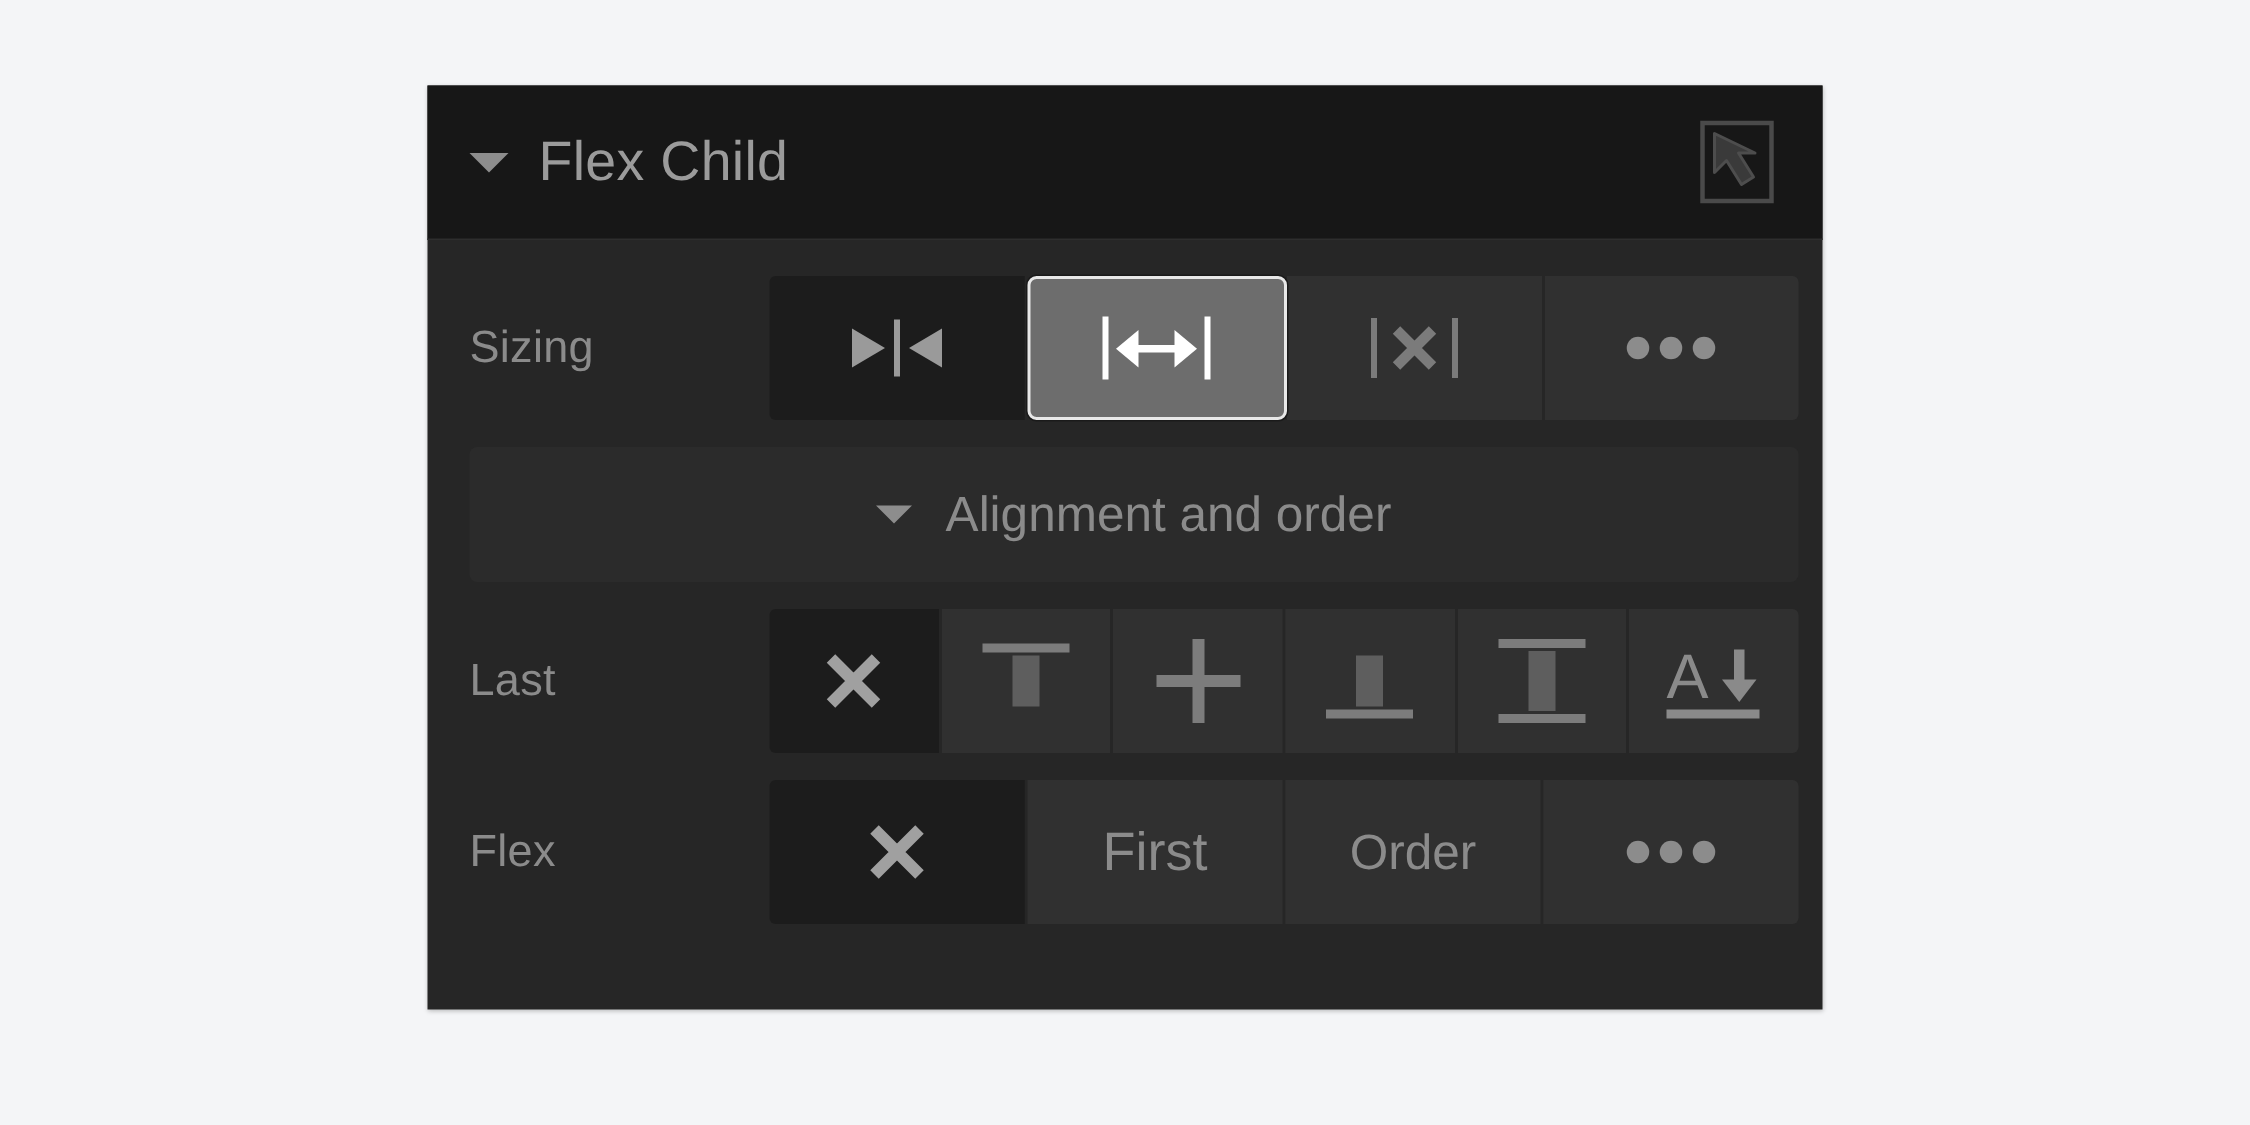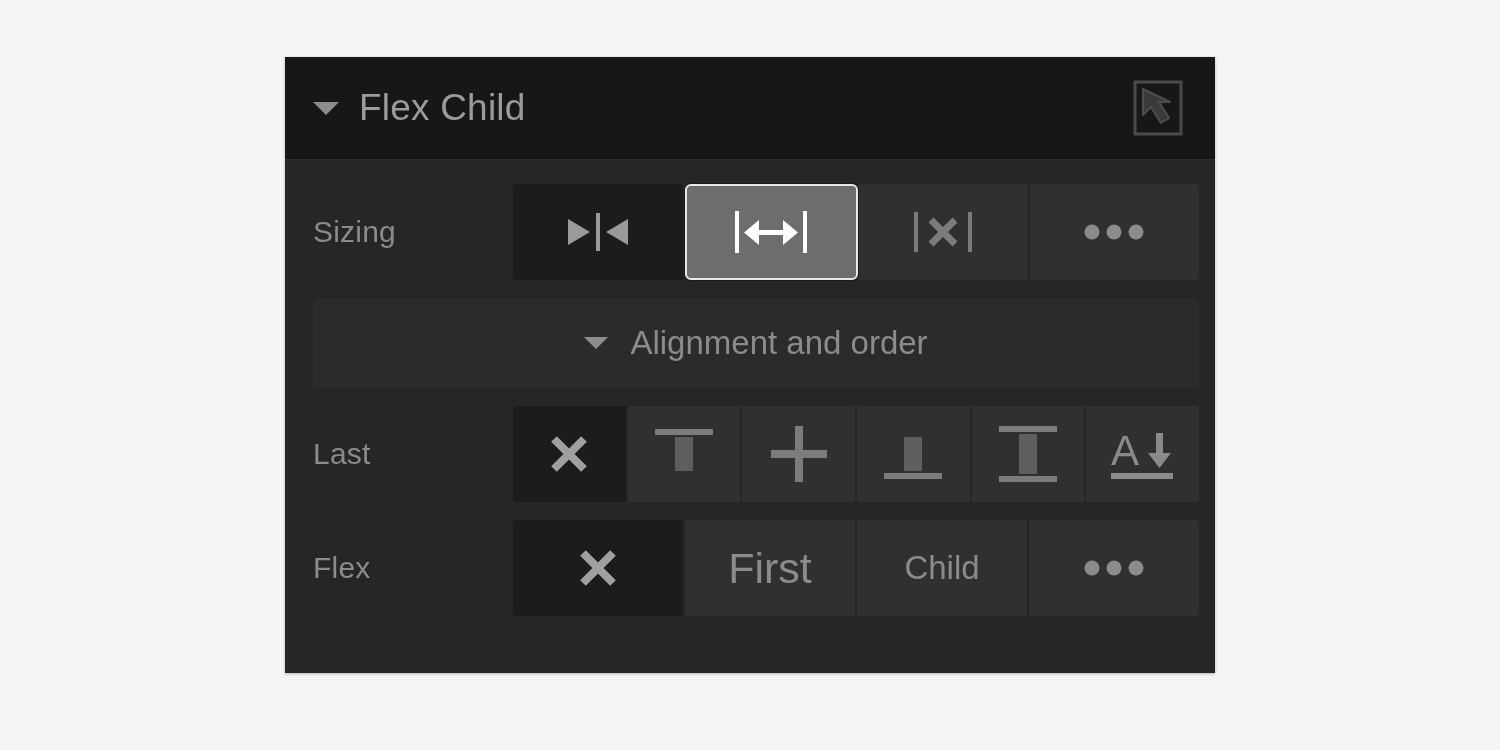--- a/index.html
+++ b/index.html
@@ -297,25 +297,25 @@
 
           <button class="seg-btn state-off">
             <span>
               <svg width="50" height="50" viewBox="0 0 50 50">
                 <path d="M10 10 L40 40 M40 10 L10 40" stroke="#a0a0a0" stroke-width="8" stroke-linecap="butt"></path>
               </svg>
             </span>
           </button>
 
           <button class="seg-btn">
-            <span style="font-size:43px;color:#8b8b8b;">First</span>
-          </button>
-
-          <button class="seg-btn">
-            <span style="font-size:33px;color:#8b8b8b;">Child</span>
+            <span style="font-size:36px;color:#8b8b8b;">First</span>
+          </button>
+
+          <button class="seg-btn">
+            <span style="font-size:33px;color:#8b8b8b;">Order</span>
           </button>
 
           <button class="seg-btn">
             <span>
               <svg width="62" height="16" viewBox="0 0 62 16">
                 <circle cx="9" cy="8" r="7.5" fill="#8c8c8c"></circle>
                 <circle cx="31" cy="8" r="7.5" fill="#8c8c8c"></circle>
                 <circle cx="53" cy="8" r="7.5" fill="#8c8c8c"></circle>
               </svg>
             </span>

